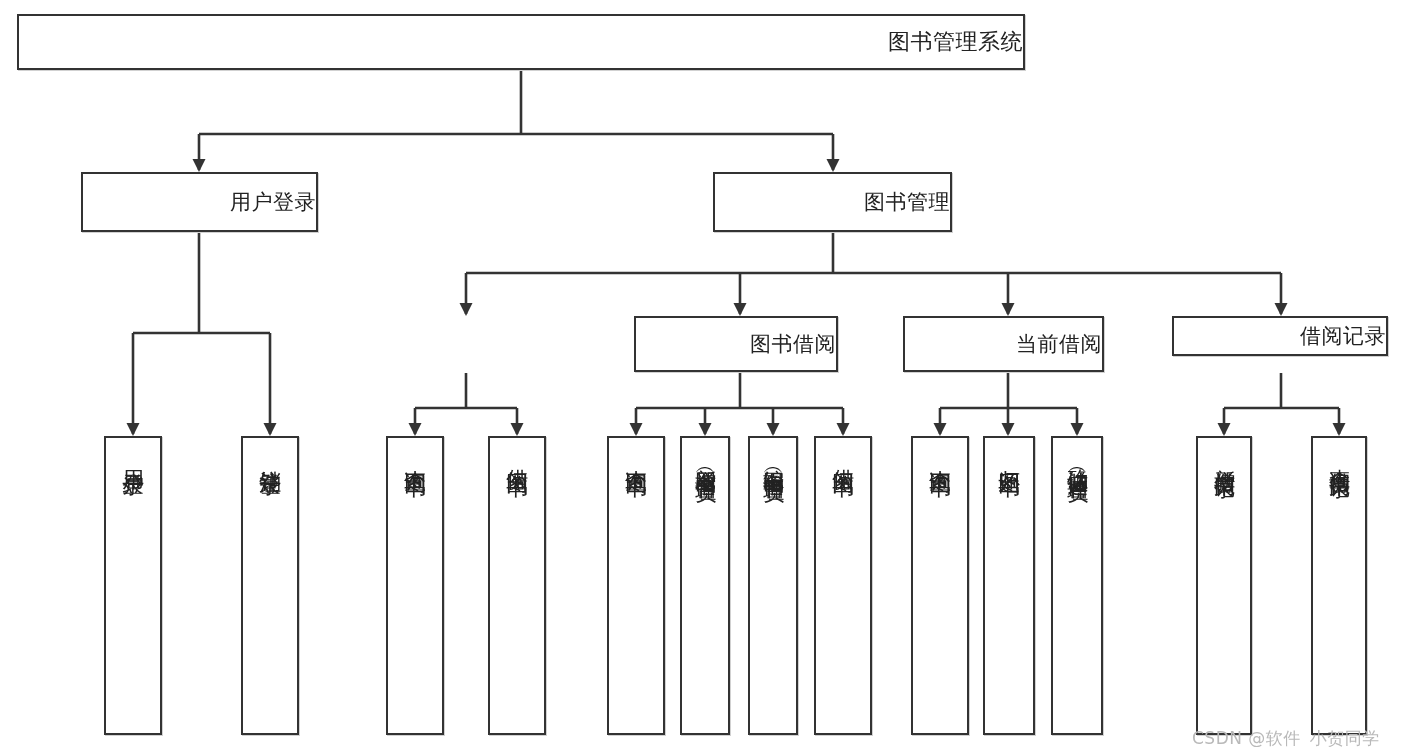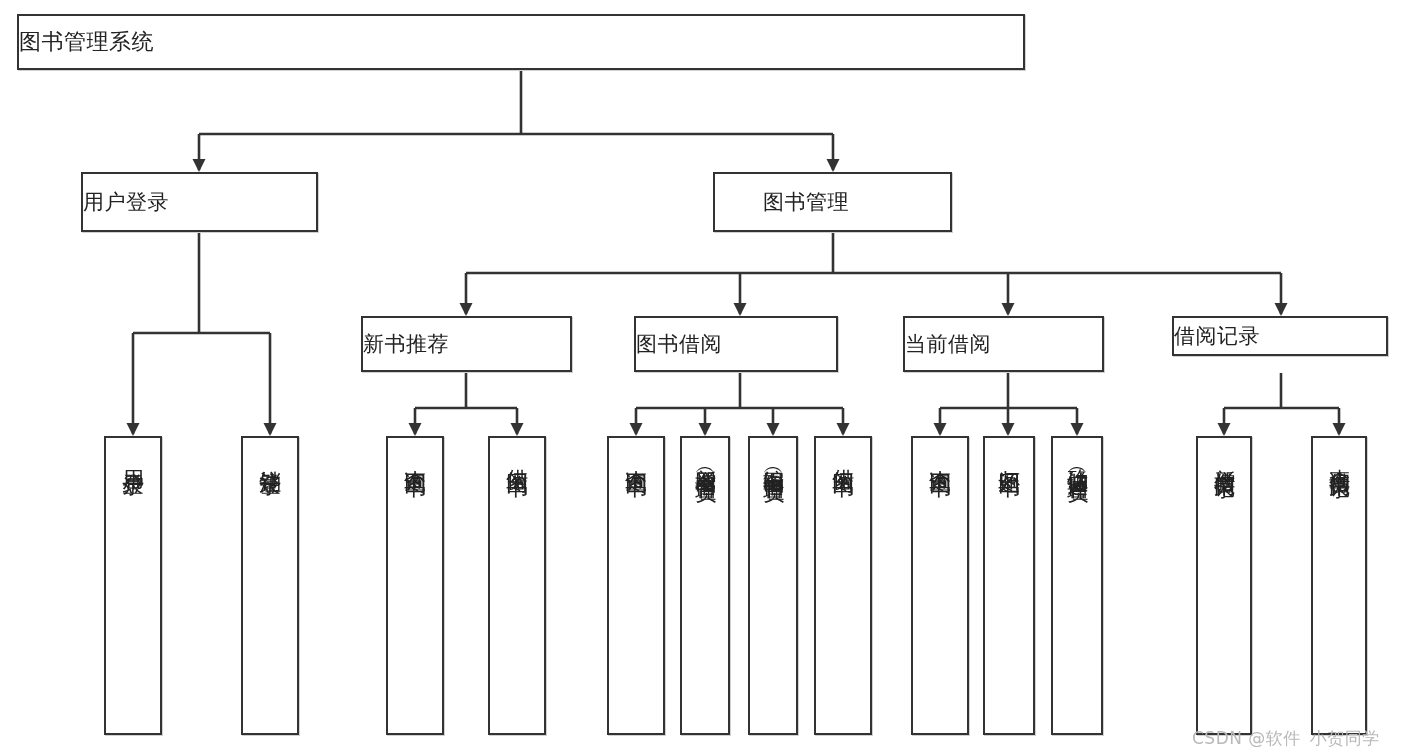--- a/index.html
+++ b/index.html
@@ -26,21 +26,21 @@
     height: 747px;
     pointer-events: none;
   }
   .node {
     position: absolute;
     box-sizing: border-box;
     background: #ffffff;
     border: 2px solid #333333;
     display: flex;
     align-items: center;
-    justify-content: flex-start;
+    justify-content: flex-end;
     text-align: center;
     color: #222222;
     box-shadow: 1px 1px 0 rgba(0,0,0,0.18);
   }
   .node .lbl {
     display: block;
     line-height: 1.28;
     letter-spacing: 0.5px;
   }
   
@@ -137,23 +137,20 @@
     <span class="lbl">图书管理系统</span>
   </div>
 
   <div class="node h" style="left:81px; top:172px; width:237px; height:60px;">
     <span class="lbl">用户登录</span>
   </div>
   <div class="node h" style="left:713px; top:172px; width:239px; height:60px;padding-left:48px;">
     <span class="lbl">图书管理</span>
   </div>
 
-  <div class="node h" style="left:361px; top:316px; width:211px; height:56px;">
-    <span class="lbl">新书推荐</span>
-  </div>
   <div class="node h" style="left:634px; top:316px; width:204px; height:56px;">
     <span class="lbl">图书借阅</span>
   </div>
   <div class="node h" style="left:903px; top:316px; width:201px; height:56px;">
     <span class="lbl">当前借阅</span>
   </div>
   <div class="node h" style="left:1172px; top:316px; width:216px; height:40px;">
     <span class="lbl">借阅记录</span>
   </div>
 

